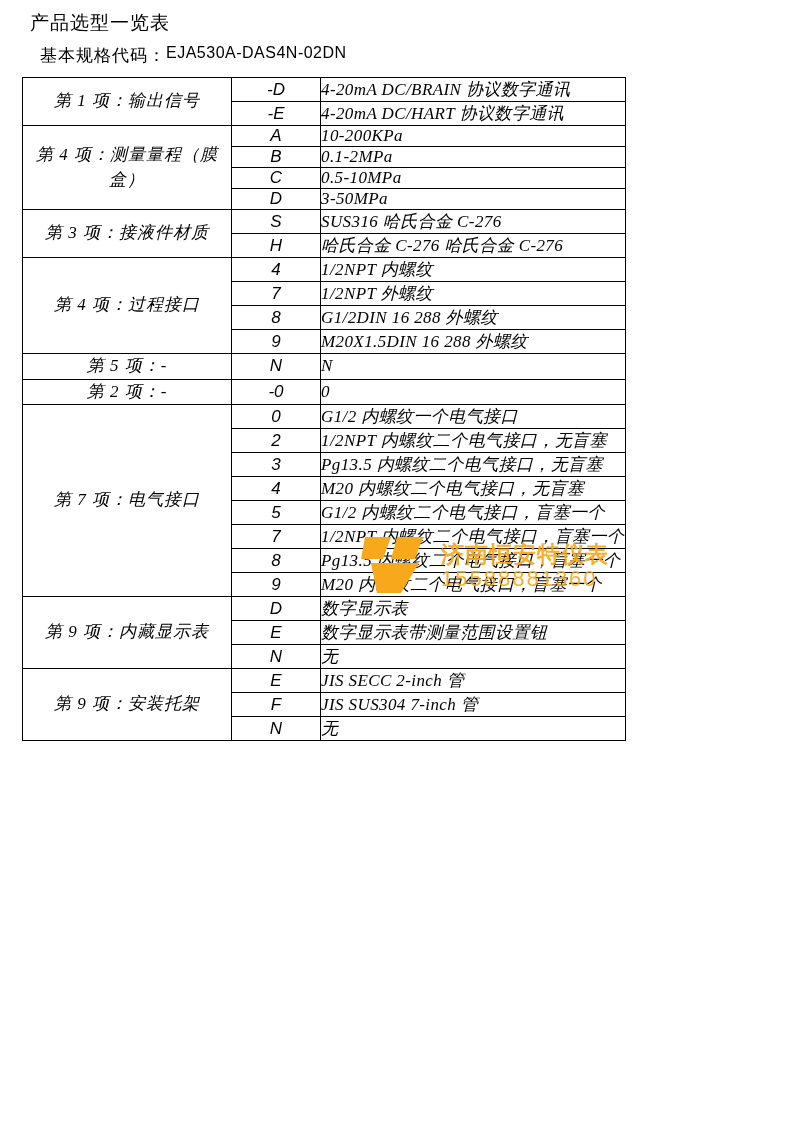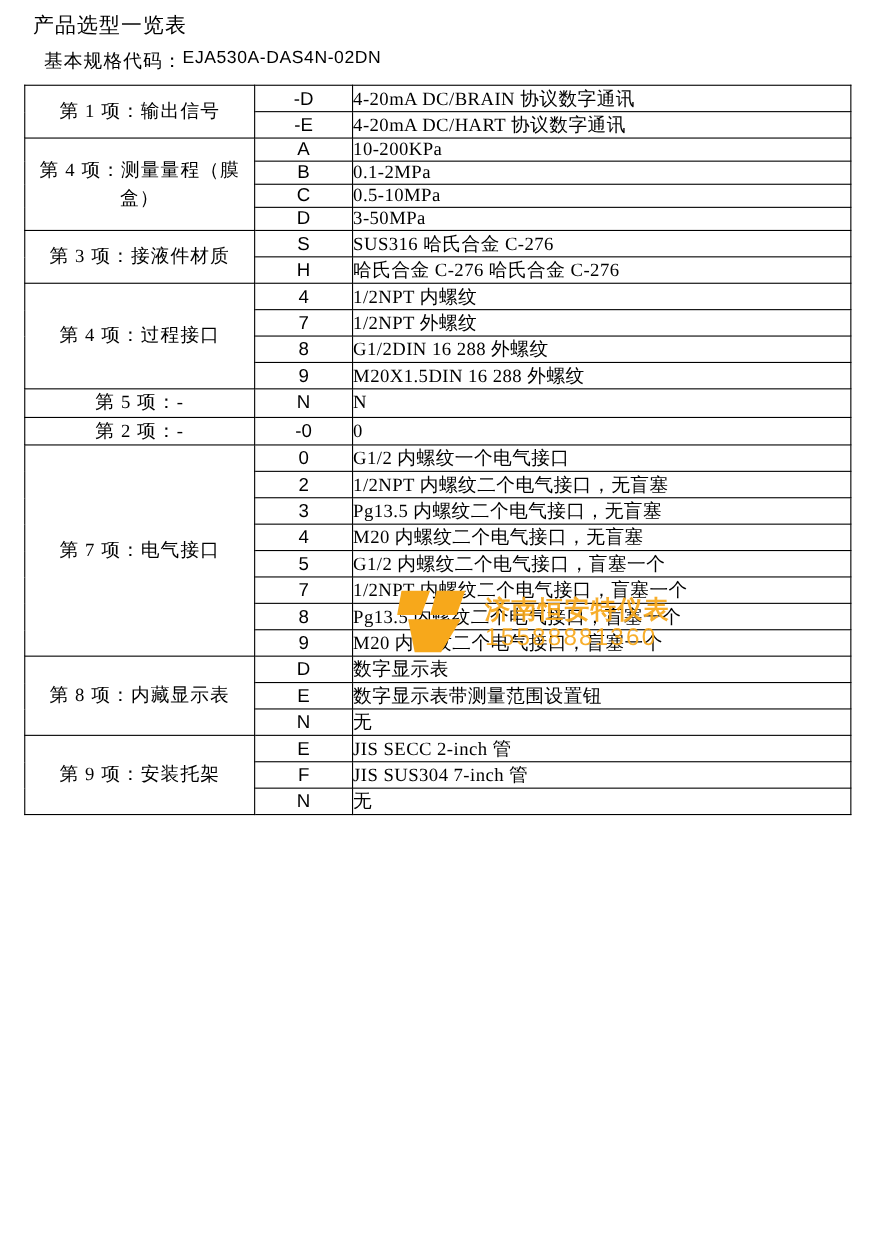--- a/index.html
+++ b/index.html
@@ -39,24 +39,25 @@
     letter-spacing: 1px;
   }
   .spec-code {
     font-family: "Liberation Sans", sans-serif;
     font-size: 16px;
     letter-spacing: 0.5px;
   }
 
   table.sel {
     border-collapse: collapse;
-    width: 752px;
+    width: 604px;
     table-layout: fixed;
     position: relative;
     z-index: 2;
+    font-style: italic;
   }
   table.sel td {
     border: 1px solid #000000;
     padding: 0;
     vertical-align: middle;
   }
   .c-item {
     width: 208px;
     text-align: center;
     font-size: 17px;
@@ -218,21 +219,21 @@
         </tr>
         <tr>
           <td class="c-code">8</td>
           <td class="c-desc">Pg13.5 内螺纹二个电气接口，盲塞一个</td>
         </tr>
         <tr class=" group-bot">
           <td class="c-code">9</td>
           <td class="c-desc">M20 内螺纹二个电气接口，盲塞一个</td>
         </tr>
         <tr class=" group-top">
-          <td class="c-item" rowspan="3">第 8 项：内藏显示表</td>
+          <td class="c-item" rowspan="3">第 9 项：内藏显示表</td>
           <td class="c-code">D</td>
           <td class="c-desc">数字显示表</td>
         </tr>
         <tr>
           <td class="c-code">E</td>
           <td class="c-desc">数字显示表带测量范围设置钮</td>
         </tr>
         <tr class=" group-bot">
           <td class="c-code">N</td>
           <td class="c-desc">无</td>

